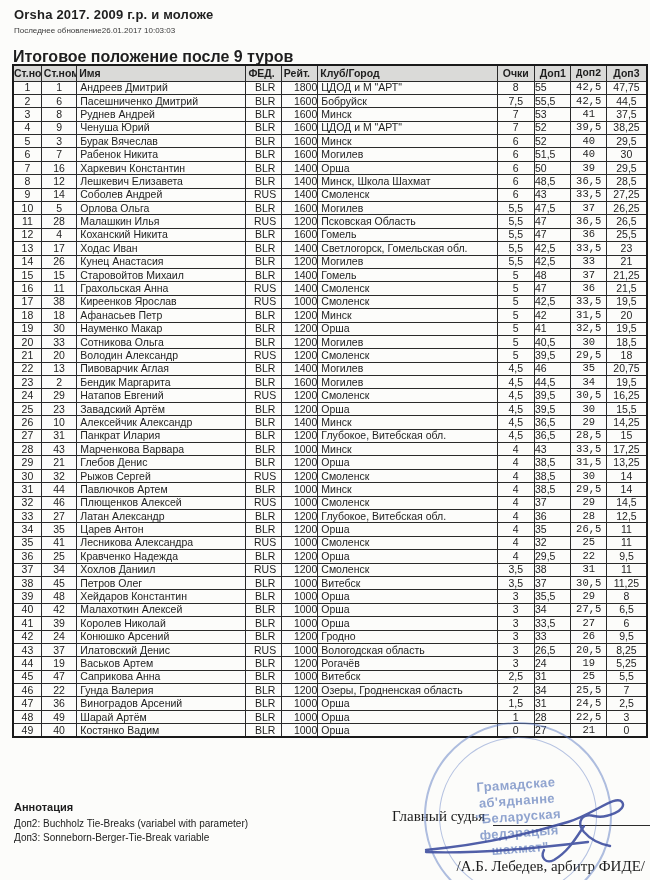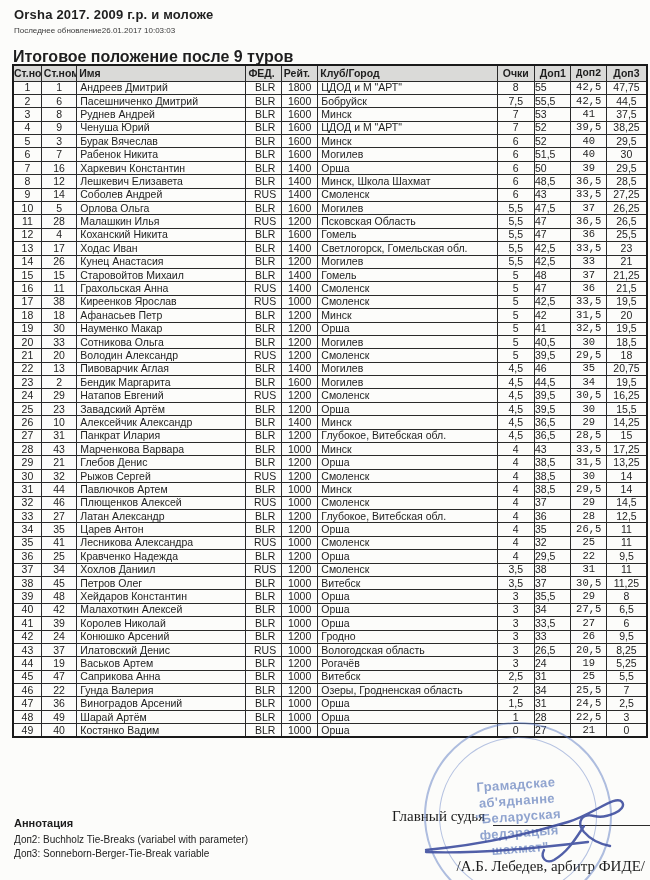--- a/index.html
+++ b/index.html
@@ -51,31 +51,31 @@
     padding-left:2px;
   }
   .standings thead th.c0 { padding-left:0; }
   .standings thead th.c6, .standings thead th.c7,
   .standings thead th.c8, .standings thead th.c9 { text-align:center; padding-left:0; }
 
   .c0 { width:28px;  text-align:center; }
   .c1 { width:35px;  text-align:center; }
   .c2 { width:167px; text-align:left;  padding-left:3px; }
   .c3 { width:35px;  text-align:center;  padding-left:3px; }
-  .c4 { width:36px;  text-align:center; padding-right:1px; }
+  .c4 { width:36px;  text-align:right; padding-right:1px; }
   .c5 { width:177px; text-align:left;  padding-left:3px; }
   .c6 { width:37px;  text-align:center; }
   .c7 { width:36px;  text-align:left; }
   .c8 { width:35px;  text-align:center;font-family:Liberation Mono, monospace; }
   .c9 { width:40px;  text-align:center; }
   .standings tbody td.c2, .standings tbody td.c3,
   .standings tbody td.c5 { padding-left:3px; }
 
   .annotation { position:absolute; left:14px; top:801px; }
-  .annotation-title { font-size:11px; font-weight:bold; margin-bottom:4px;margin-top:16px; }
+  .annotation-title { font-size:11px; font-weight:bold; margin-bottom:4px; }
   .annotation-line { font-size:10px; line-height:14px; color:#222; }
 
   .judge-row {
     position:absolute; left:345px; top:808px; width:297px;
     display:flex; align-items:flex-start;
     font-family:"Liberation Serif", serif;
     font-size:15px; color:#1c1c1c;margin-left:47px;
   }
   .judge-label { white-space:nowrap; padding-right:8px; }
   .signature-line { flex:1; border-bottom:1.5px solid #2b2b2b; height:18px; }

